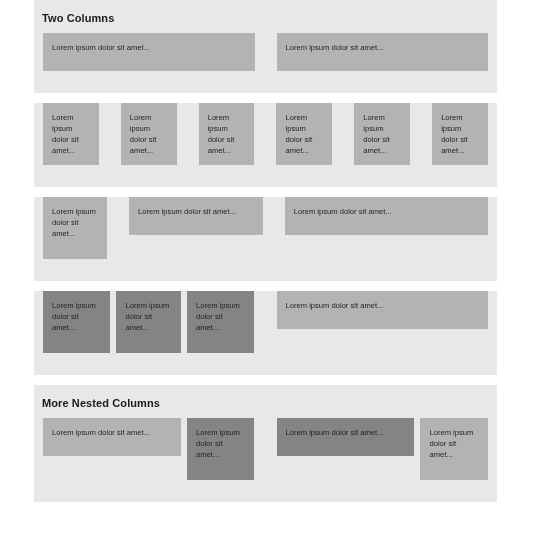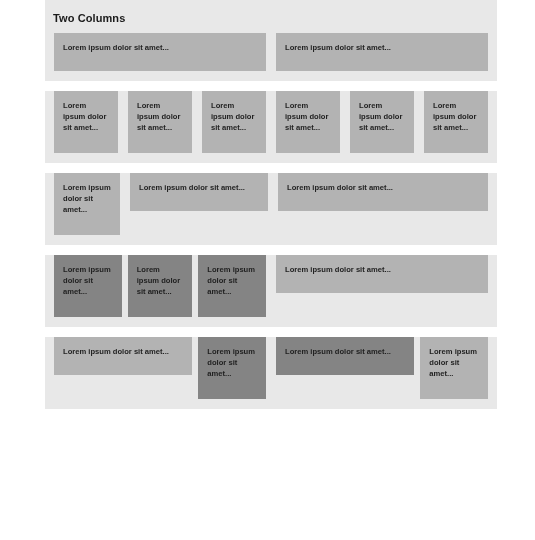--- a/index.html
+++ b/index.html
@@ -26,38 +26,36 @@
     left: 34px;
     top: 0;
     width: 463px;
   }
 
   .section {
     background: #e8e8e8;
     margin-bottom: 10px;
     padding: 0;
     position: relative;
-    margin-left: 11px;
   }
 
   .section-heading {
     font-size: 11px;
     font-weight: bold;
     color: #1a1a1a;
     padding: 12px 8px 8px 8px;
     letter-spacing: 0.1px;
     line-height: 13px;
   }
 
   .row {
     display: flex;
     align-items: flex-start;
-    padding: 0 6px 10px 6px;
-    gap: 4px;
-    font-weight: bold;
+    padding: 0 6px 22px 6px;
+    gap: 16px;
   }
 
   .col {
     box-sizing: border-box;
     padding: 0 3px;
   }
 
   .box {
     background: #b3b3b3;
     box-sizing: border-box;
@@ -163,20 +161,21 @@
             </div>
           </div>
         </div>
         <div class="col w-1-2">
           <div class="box h-short">Lorem ipsum dolor sit amet...</div>
         </div>
       </div>
     </div>
 
     <div class="section">
+      <div class="section-heading">More Nested Columns</div>
       <div class="row">
         <div class="col w-1-2">
           <div class="nested-row">
             <div class="nested-col first" style="width:66.6666%">
               <div class="box h-short">Lorem ipsum dolor sit amet...</div>
             </div>
             <div class="nested-col last" style="width:33.3333%">
               <div class="box dark h-tall">Lorem ipsum dolor sit amet...</div>
             </div>
           </div>

